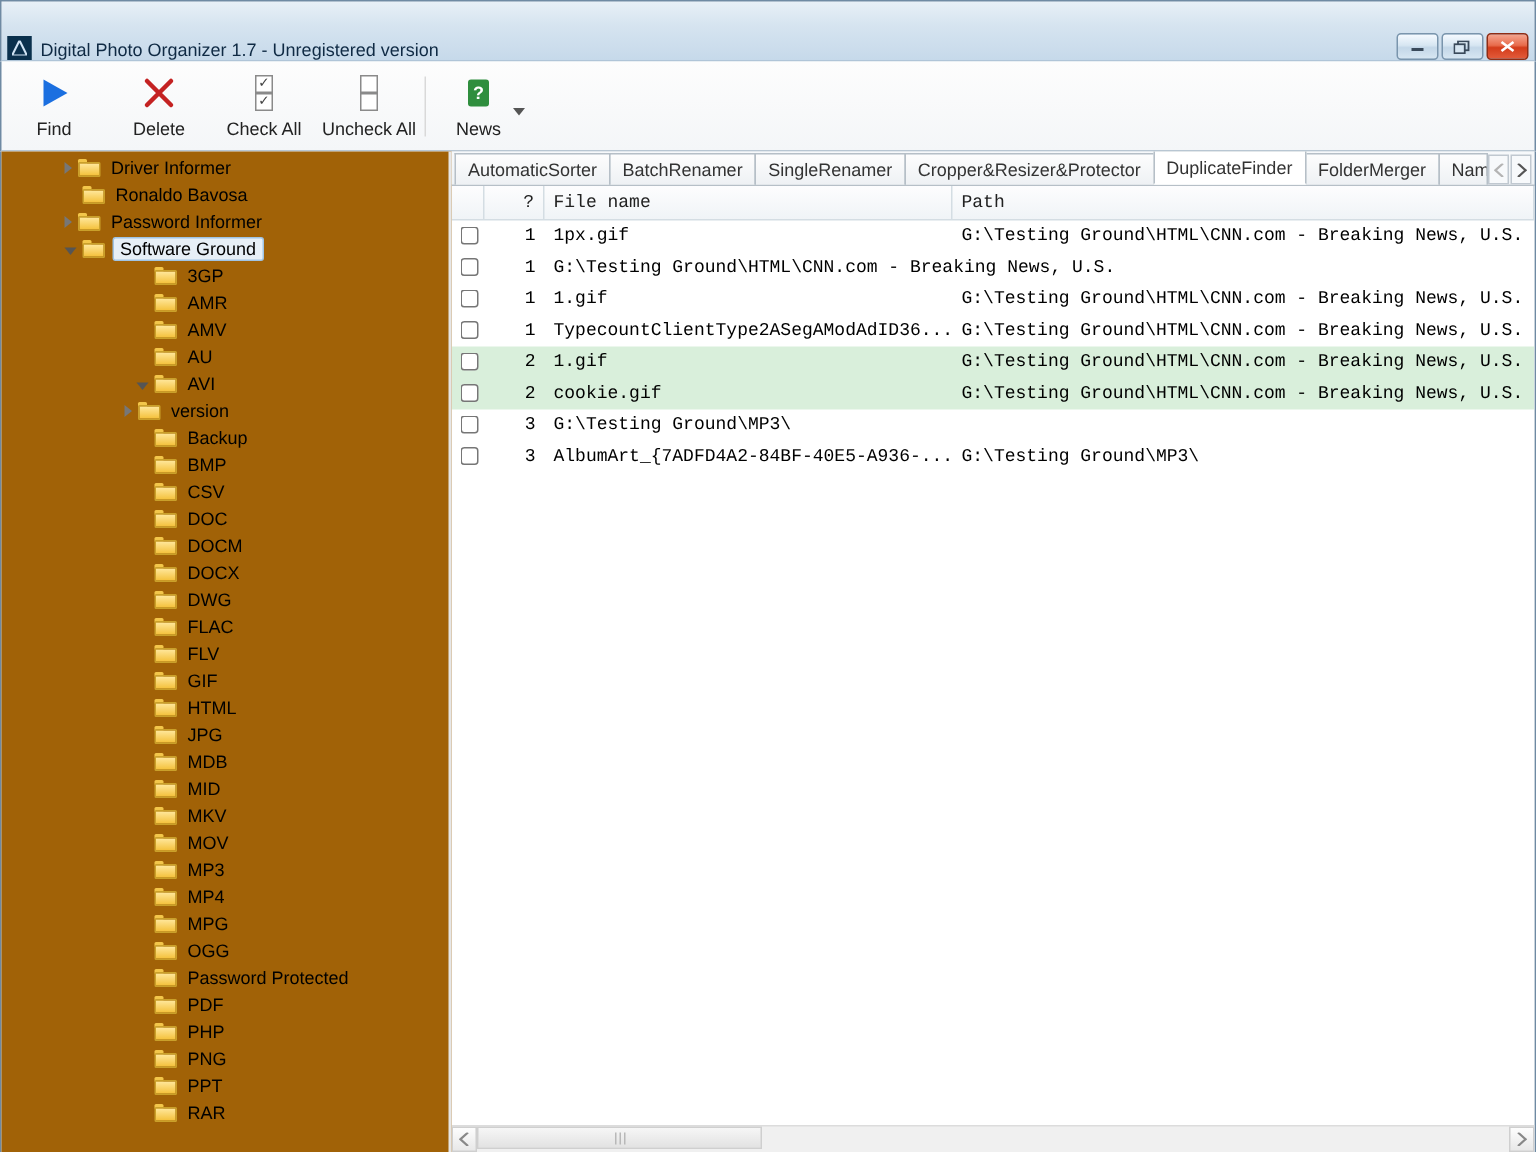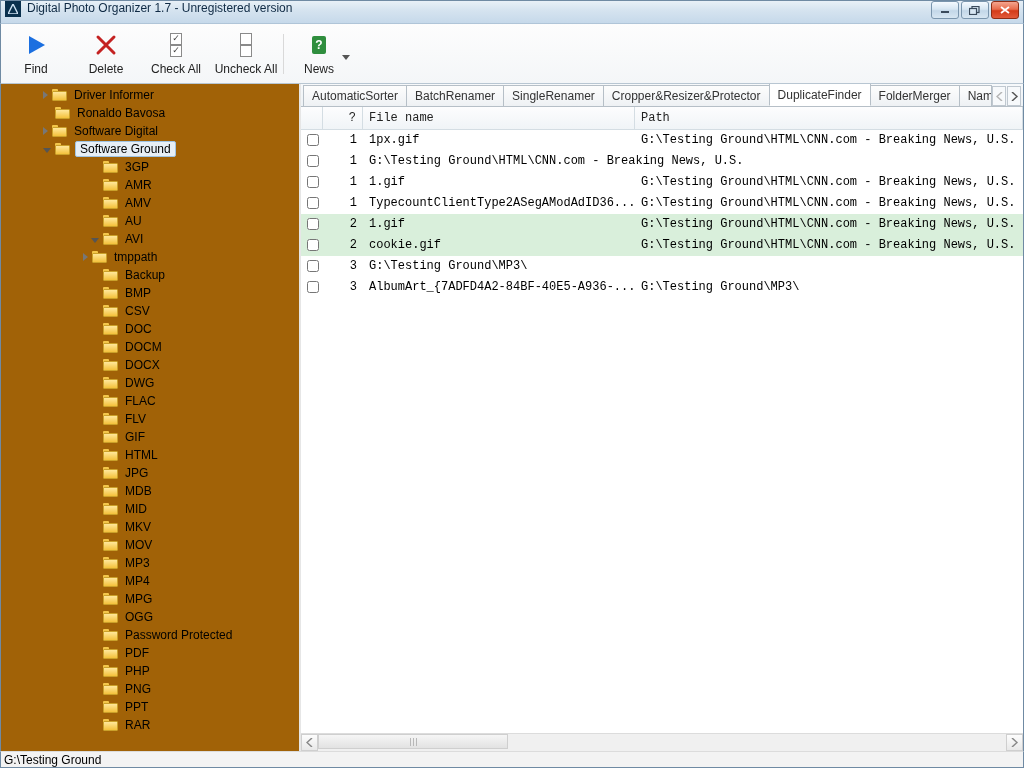--- a/index.html
+++ b/index.html
@@ -7,25 +7,25 @@
     width: 1024px; height: 768px;
     font-family: "Segoe UI", Tahoma, sans-serif;
     font-size: 12px;
     background: #fff;
     color: #000;
     overflow: hidden;
   }
 
   
   .titlebar {
-    height: 24px;
+    height: 41px;
     background: linear-gradient(to bottom, #e8f0f7 0%, #d6e4f0 40%, #c6d9ea 100%);
     border: 1px solid #6f8aa3;
     border-bottom: 1px solid #b0c5d8;
-    display: flex; align-items: flex-start;
+    display: flex; align-items: flex-end;
     box-sizing: border-box;
     padding-left: 4px;
   }
   .titlebar .appicon {
     width: 16px; height: 16px;
     background: #0a304d;
     border: 1px solid #0a304d;
     box-sizing: border-box;
     display:flex; align-items:center; justify-content:center;
   }
@@ -345,21 +345,21 @@
           <span class="lbl">Driver Informer</span>
         </div>
         <div class="tnode d1">
           <div class="twisty none"></div>
           <div class="foldericon"></div>
           <span class="lbl">Ronaldo Bavosa</span>
         </div>
         <div class="tnode d1">
           <div class="twisty closed"></div>
           <div class="foldericon"></div>
-          <span class="lbl">Software Digital</span>
+          <span class="lbl">Password Informer</span>
         </div>
         <div class="tnode d1 selected">
           <div class="twisty open"></div>
           <div class="foldericon"></div>
           <span class="lbl">Software Ground</span>
         </div>
         <div class="tnode d2">
           <div class="twisty none"></div>
           <div class="foldericon"></div>
           <span class="lbl">3GP</span>
@@ -380,21 +380,21 @@
           <span class="lbl">AU</span>
         </div>
         <div class="tnode d2">
           <div class="twisty open"></div>
           <div class="foldericon"></div>
           <span class="lbl">AVI</span>
         </div>
         <div class="tnode d3">
           <div class="twisty closed"></div>
           <div class="foldericon"></div>
-          <span class="lbl">tmppath</span>
+          <span class="lbl">version</span>
         </div>
         <div class="tnode d2">
           <div class="twisty none"></div>
           <div class="foldericon"></div>
           <span class="lbl">Backup</span>
         </div>
         <div class="tnode d2">
           <div class="twisty none"></div>
           <div class="foldericon"></div>
           <span class="lbl">BMP</span>

